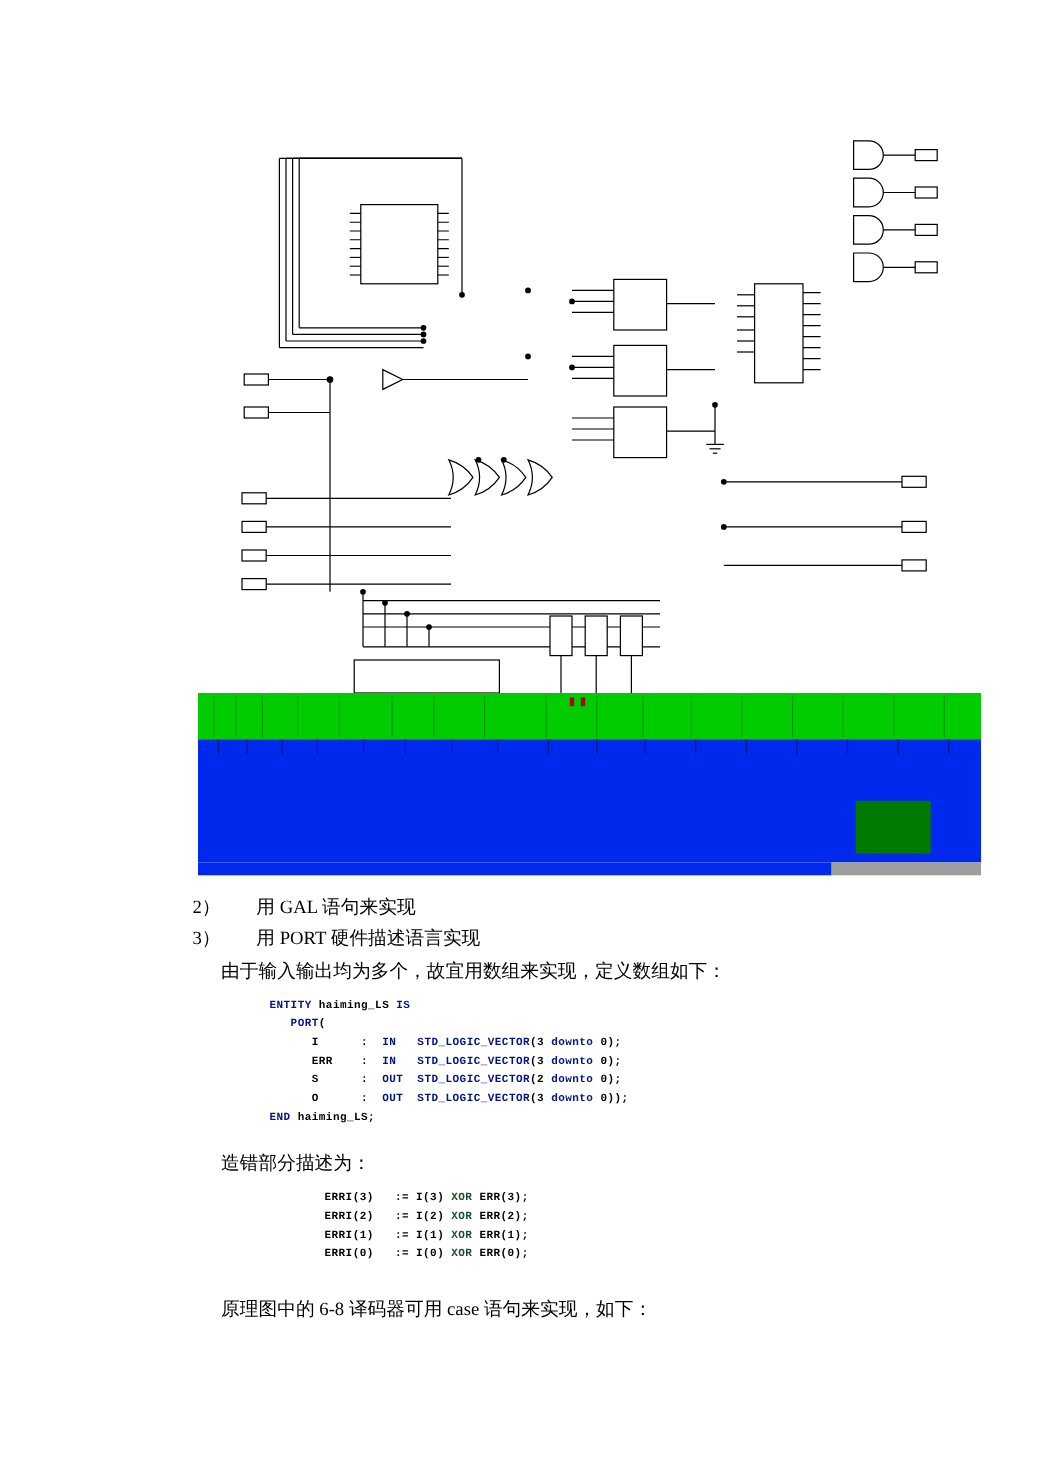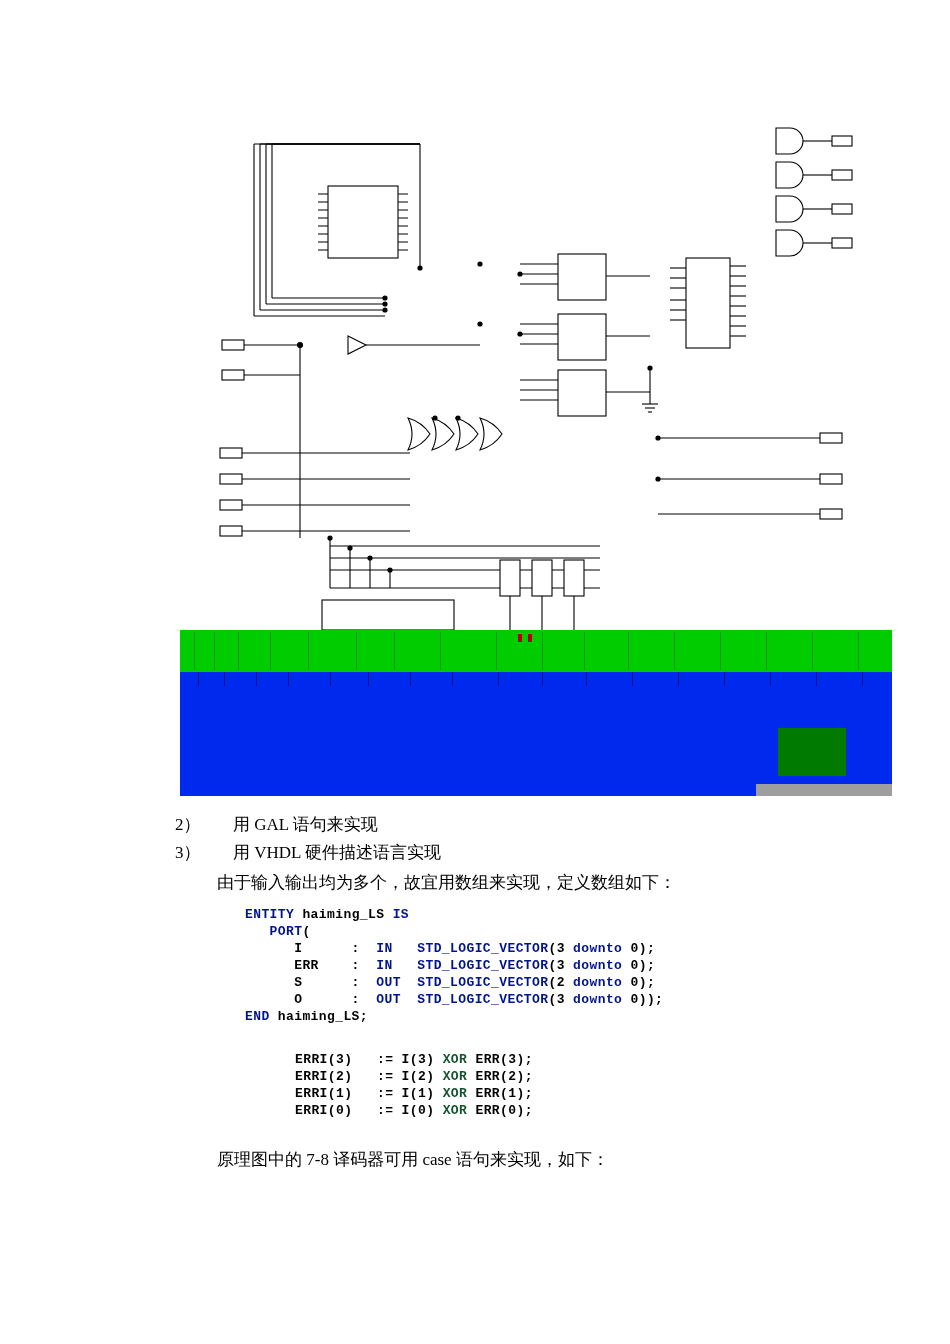--- a/index.html
+++ b/index.html
@@ -122,31 +122,31 @@
     line-height: 26px;
     margin-bottom: 2px;
   }
   .numlist-num {
     width: 58px;
     flex: 0 0 58px;
   }
   .para {
     font-size: 17px;
     line-height: 30px;
-    margin-left: 42px;
+    margin-left: 26px;
   }
   .gap-sm { height: 8px; }
   .gap-md { height: 18px; }
   .gap-lg { height: 26px; }
 
   
   .code-block {
     margin-left: 70px;
     font-family: "Liberation Mono", monospace;
-    font-size: 13px;
+    font-size: 10px;
     line-height: 17px;
     white-space: pre;
     font-weight: bold;
     letter-spacing: .4px;
   }
   .code-line { white-space: pre; }
   .kw   { color: #00148c; }
   .op   { color: #14532d; }
   .pl   { color: #000000; }
 
@@ -389,34 +389,35 @@
 
   <div class="body-text">
 
     <div class="numlist-row">
       <span class="numlist-num">2）</span>
       <span>用 GAL 语句来实现</span>
     </div>
 
     <div class="numlist-row">
       <span class="numlist-num">3）</span>
-      <span>用 VHDL 硬件描述语言实现</span>
+      <span>用 PORT 硬件描述语言实现</span>
     </div>
 
     <div class="para">由于输入输出均为多个，故宜用数组来实现，定义数组如下：</div>
 
     <div class="gap-sm"></div>
 
     <div class="code-block" id="code1"><div class="code-line"><span class="kw">ENTITY </span><span class="pl">haiming_LS </span><span class="kw">IS</span></div><div class="code-line"><span class="pl">   </span><span class="kw">PORT</span><span class="pl">(</span></div><div class="code-line"><span class="pl">      I      :  </span><span class="kw">IN   STD_LOGIC_VECTOR</span><span class="pl">(3 </span><span class="kw">downto</span><span class="pl"> 0);</span></div><div class="code-line"><span class="pl">      ERR    :  </span><span class="kw">IN   STD_LOGIC_VECTOR</span><span class="pl">(3 </span><span class="kw">downto</span><span class="pl"> 0);</span></div><div class="code-line"><span class="pl">      S      :  </span><span class="kw">OUT  STD_LOGIC_VECTOR</span><span class="pl">(2 </span><span class="kw">downto</span><span class="pl"> 0);</span></div><div class="code-line"><span class="pl">      O      :  </span><span class="kw">OUT  STD_LOGIC_VECTOR</span><span class="pl">(3 </span><span class="kw">downto</span><span class="pl"> 0));</span></div><div class="code-line"><span class="kw">END </span><span class="pl">haiming_LS;</span></div></div>
 
     <div class="gap-md"></div>
 
+    <div class="para">造错部分描述为：</div>
 
     <div class="gap-sm"></div>
 
     <div class="code-block code-2" id="code2"><div class="code-line"><span class="pl">ERRI(3)   := I(3) </span><span class="op">XOR</span><span class="pl"> ERR(3);</span></div><div class="code-line"><span class="pl">ERRI(2)   := I(2) </span><span class="op">XOR</span><span class="pl"> ERR(2);</span></div><div class="code-line"><span class="pl">ERRI(1)   := I(1) </span><span class="op">XOR</span><span class="pl"> ERR(1);</span></div><div class="code-line"><span class="pl">ERRI(0)   := I(0) </span><span class="op">XOR</span><span class="pl"> ERR(0);</span></div></div>
 
     <div class="gap-lg"></div>
 
-    <div class="para">原理图中的 7-8 译码器可用 case 语句来实现，如下：</div>
+    <div class="para">原理图中的 6-8 译码器可用 case 语句来实现，如下：</div>
   </div>
 
 </div>
 
 </body></html>

